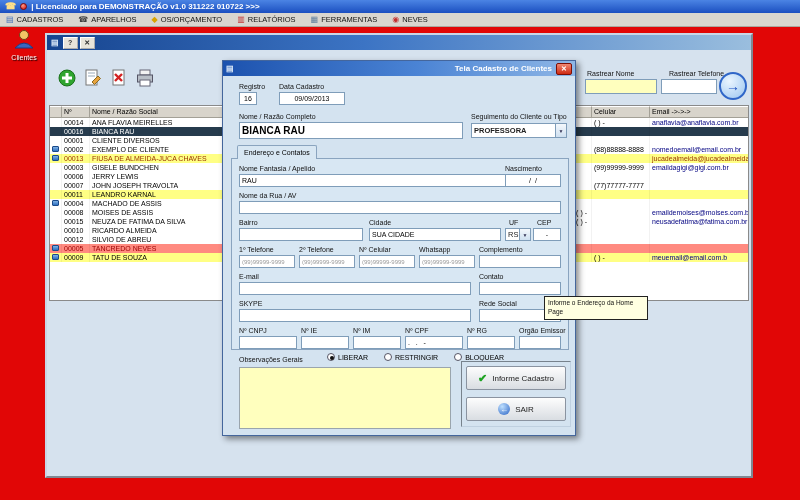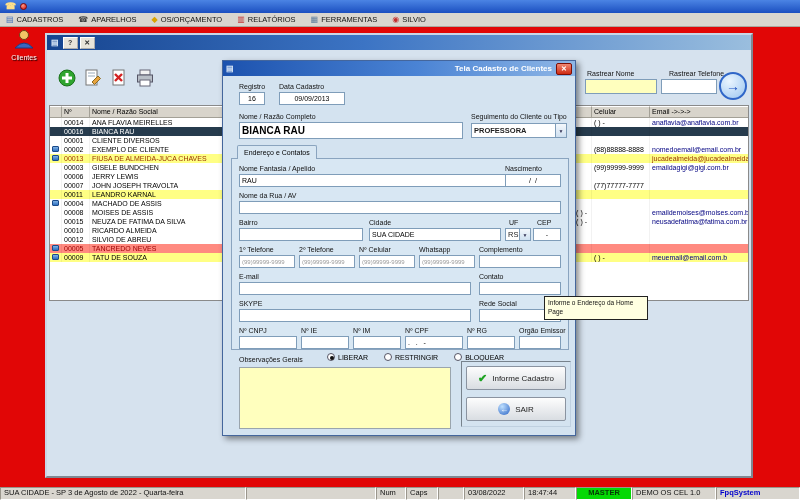--- a/index.html
+++ b/index.html
@@ -106,20 +106,21 @@
   .seg.brand { color:#0000cc; font-weight:bold; }
 </style>
 </head>
 <body>
 
 <div id="desktop">
 
   <div id="app-titlebar">
     <span class="tb-ic">☎</span>
     <span class="lic-ic"></span>
+    <span>| Licenciado para  DEMONSTRAÇÃO v1.0 311222 010722 &gt;&gt;&gt;</span>
   </div>
 
   <div id="menubar">
       <span class="menu-item">
         <span class="menu-ic" style="color: rgb(58, 106, 184);">▤</span>
         <span>CADASTROS</span>
       </span>
       <span class="menu-item">
         <span class="menu-ic" style="color: rgb(63, 63, 63);">☎</span>
         <span>APARELHOS</span>
@@ -131,21 +132,21 @@
       <span class="menu-item">
         <span class="menu-ic" style="color: rgb(194, 48, 48);">▥</span>
         <span>RELATÓRIOS</span>
       </span>
       <span class="menu-item">
         <span class="menu-ic" style="color: rgb(90, 122, 154);">▦</span>
         <span>FERRAMENTAS</span>
       </span>
       <span class="menu-item">
         <span class="menu-ic" style="color: rgb(194, 48, 48);">◉</span>
-        <span>SILVIO</span>
+        <span>NEVES</span>
       </span>
     </div>
 
   <div id="shortcut">
     <svg width="24" height="21">
       <circle cx="12" cy="7" r="4.5" fill="#f2c565" stroke="#6e4616" stroke-width="1"></circle>
       <path d="M3 20 Q12 10 21 20 Z" fill="#3a66c0" stroke="#1e3a80" stroke-width="1"></path>
     </svg>
     <div class="sc-label">Clientes</div>
   </div>
@@ -350,21 +351,21 @@
   </div>
 
   <div id="dialog">
     <div class="dlg-title">
       <span class="dlg-title-ic">▤</span>
       <span class="dlg-title-text">Tela Cadastro de Clientes</span>
       <span class="dlg-close">✕</span>
     </div>
 
     <span class="lbl" style="left:16px;top:22px">Registro</span>
-    <input class="fld center" style="left: 16px; top: 31px; width: 26px;" value="16">
+    <input class="fld center" style="left: 16px; top: 31px; width: 18px;" value="16">
     <span class="lbl" style="left:56px;top:22px">Data Cadastro</span>
     <input class="fld center" style="left: 56px; top: 31px; width: 66px;" value="09/09/2013">
 
     <span class="lbl" style="left:16px;top:52px">Nome / Razão Completo</span>
     <input class="fld big" style="left: 16px; top: 61px; width: 224px;" value="BIANCA RAU">
     <span class="lbl" style="left:248px;top:52px">Seguimento do Cliente ou Tipo</span>
     <div class="combo" style="left:248px;top:62px;width:96px;height:15px">
       <span class="combo-text">PROFESSORA</span>
       <span class="combo-btn">▼</span>
     </div>
@@ -449,26 +450,14 @@
       <span>Informe Cadastro</span>
     </div>
     <div class="xbtn" style="left:243px;top:336px;width:100px;height:24px">
       <span class="sair-ic">←</span>
       <span>SAIR</span>
     </div>
   </div>
 
   <div id="tooltip">Informe o Endereço da Home Page</div>
 
-  <div id="statusbar">
-      <div class="seg" style="width: 246px;">SUA CIDADE - SP  3 de Agosto de 2022 - Quarta-feira</div>
-      <div class="seg" style="width: 130px;"></div>
-      <div class="seg" style="width: 30px;">Num</div>
-      <div class="seg" style="width: 32px;">Caps</div>
-      <div class="seg" style="width: 26px;"></div>
-      <div class="seg" style="width: 60px;">03/08/2022</div>
-      <div class="seg" style="width: 52px;">18:47:44</div>
-      <div class="seg master" style="width: 56px;">MASTER</div>
-      <div class="seg" style="width: 84px;">DEMO OS CEL 1.0</div>
-      <div class="seg brand" style="flex: 1 1 0%;">FpqSystem</div>
-    </div>
 
 </div>
 
 </body></html>

